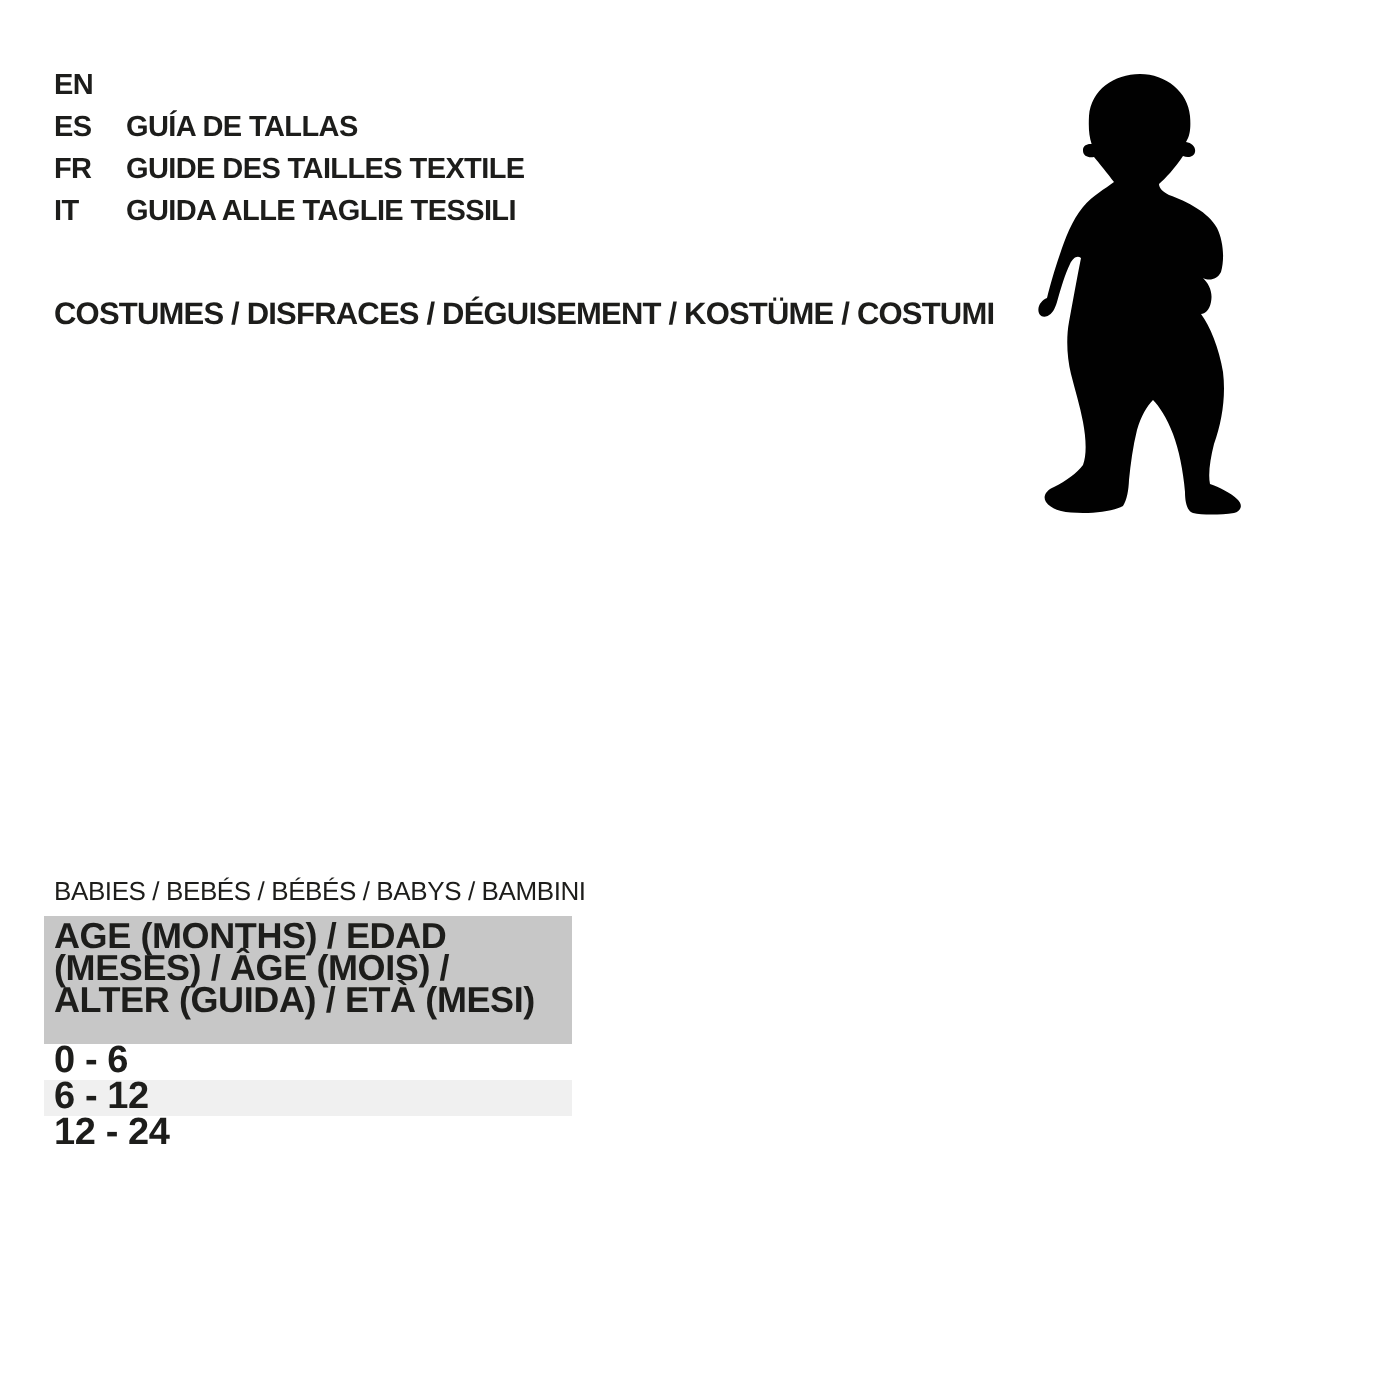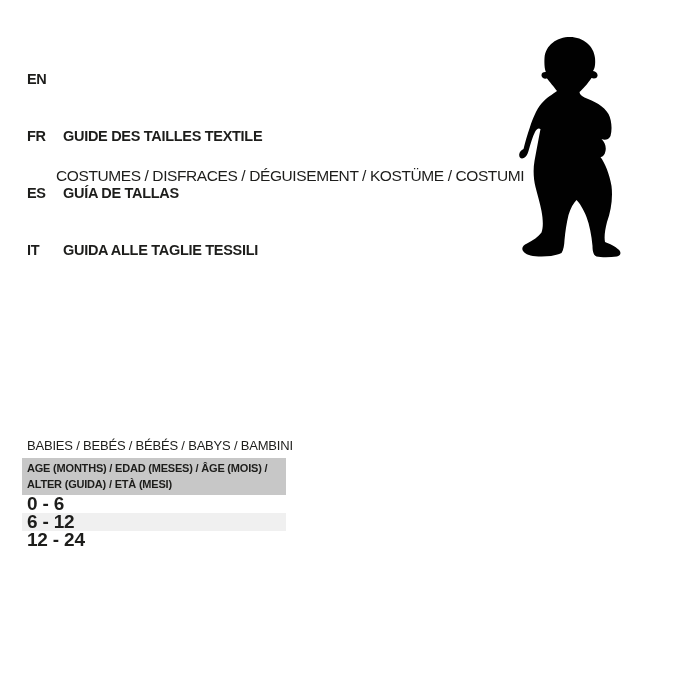--- a/index.html
+++ b/index.html
@@ -12,54 +12,54 @@
   *{box-sizing:border-box;margin:0;padding:0;}
   html,body{width:700px;height:700px;}
   body{
     position:relative;
     background:var(--page-bg);
     font-family:"Liberation Sans", sans-serif;
     color:var(--text-color);
     overflow:hidden;
   }
   .lang-list{position:absolute;left:27px;top:33px;}
-  .lang-row{display:flex;height:21px;line-height:21px;font-size:14.5px;font-weight:700;letter-spacing:-0.3px;margin-top:36px;}
+  .lang-row{display:flex;height:21px;line-height:21px;font-size:14.5px;font-weight:700;letter-spacing:-0.3px;}
   .lang-code{width:36px;flex:0 0 36px;}
   .category-line{
-    position:absolute;left:27px;top:166px;
-    font-size:15.5px;font-weight:400;letter-spacing:-0.4px;line-height:20px;margin-left:29px;
+    position:absolute;left:27px;top:148px;
+    font-size:15.5px;font-weight:700;letter-spacing:-0.4px;line-height:20px;
   }
   .baby-figure{position:absolute;left:517px;top:36px;width:106px;height:222px;}
   .section-title{
     position:absolute;left:27px;top:438px;
     font-size:13px;font-weight:400;letter-spacing:-0.2px;line-height:16px;
   }
   .size-table{position:absolute;left:22px;top:458px;width:264px;font-weight:700;letter-spacing:-0.2px;}
   .table-header{
     background:var(--header-bg);
-    padding:2px 4px 3px 5px;
-    font-size:11px;line-height:16px;
+    padding:2px 4px 14px 5px;
+    font-size:18px;line-height:16px;
   }
   .table-row{height:18px;line-height:18px;padding-left:5px;font-size:19px;}
   .table-row.alt{background:var(--alt-bg);}
 </style>
 </head>
 <body>
 
 <div class="lang-list">
   <div class="lang-row">
     <span class="lang-code">EN</span>
   </div>
   <div class="lang-row">
+    <span class="lang-code">ES</span>
+    <span class="lang-label">GUÍA DE TALLAS</span>
+  </div>
+  <div class="lang-row">
     <span class="lang-code">FR</span>
     <span class="lang-label">GUIDE DES TAILLES TEXTILE</span>
-  </div>
-  <div class="lang-row">
-    <span class="lang-code">ES</span>
-    <span class="lang-label">GUÍA DE TALLAS</span>
   </div>
   <div class="lang-row">
     <span class="lang-code">IT</span>
     <span class="lang-label">GUIDA ALLE TAGLIE TESSILI</span>
   </div>
 </div>
 
 <div class="category-line">COSTUMES / DISFRACES / DÉGUISEMENT / KOSTÜME / COSTUMI</div>
 
 <svg class="baby-figure" viewBox="0 0 106 222" xmlns="http://www.w3.org/2000/svg" aria-hidden="true">

